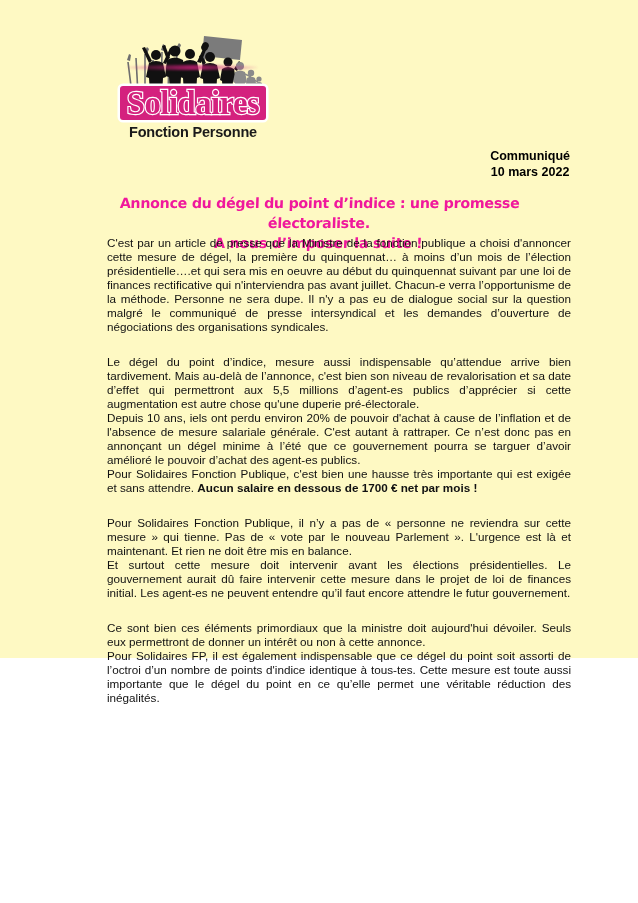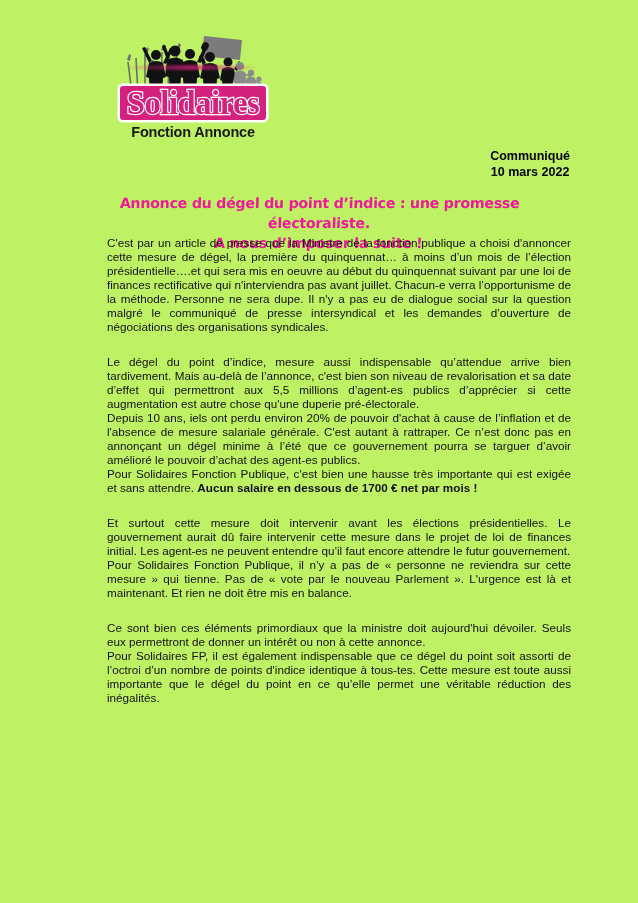--- a/index.html
+++ b/index.html
@@ -10,23 +10,23 @@
   body {
     width: 638px;
     height: 903px;
     font-family: "Liberation Sans", sans-serif;
     color: #000000;
     position: relative;
     overflow: hidden;
   }
   .page {
     width: 638px;
-    height: 903px;
+    height: 658px;
     position: relative;
-    background: #bef264;
+    background: #fef9c3;
     box-sizing: border-box;
   }
 
   
   .logo-block {
     position: absolute;
     left: 118px;
     top: 32px;
     width: 150px;
     height: 110px;
@@ -218,21 +218,21 @@
         <path d="M136,48 L140,50"></path>
       </g>
     </svg>
 
     <div class="wordmark-wrap">
       <div class="wordmark-plate"></div>
       <div class="wordmark-text">Solidaires</div>
     </div>
     <div class="wordmark-shadow"></div>
 
-    <div class="sub-label">Fonction Annonce</div>
+    <div class="sub-label">Fonction Personne</div>
   </div>
 
   <div class="doc-header">
     <div>Communiqué</div>
     <div>10 mars 2022</div>
   </div>
 
   <div class="doc-title">
     <span class="tline">Annonce du dégel du point d’indice : une promesse électoraliste.</span>
     <span class="tline">A nous d’imposer la suite !</span>
@@ -242,22 +242,22 @@
 
     <p class="para gap-xl">C'est par un article de presse que la Ministre de la fonction publique a choisi d'annoncer cette mesure de dégel, la première du quinquennat… à moins d’un mois de l’élection présidentielle….et qui sera mis en oeuvre au début du quinquennat suivant par une loi de finances rectificative qui n'interviendra pas avant juillet.  Chacun-e verra l’opportunisme de la méthode. Personne ne sera dupe. Il n'y a pas eu de dialogue social sur la question malgré le communiqué de presse intersyndical et les demandes d’ouverture de négociations des organisations syndicales.</p>
 
     <p class="para gap-xl">
       <span class="sub">Le dégel du point d’indice, mesure aussi indispensable qu’attendue arrive bien tardivement. Mais au-delà de l’annonce, c'est bien son niveau de revalorisation et sa date d’effet qui permettront aux 5,5 millions d’agent-es publics d’apprécier si cette augmentation est autre chose qu'une duperie pré-électorale.</span>
       <span class="sub">Depuis 10 ans, iels ont perdu environ 20% de pouvoir d'achat à cause de l’inflation et de l'absence de mesure salariale générale. C'est autant à rattraper. Ce n’est donc pas en annonçant un dégel minime à l’été que ce gouvernement pourra se targuer d’avoir amélioré le pouvoir d’achat des agent-es publics.</span>
       <span class="sub"><span>Pour Solidaires Fonction Publique, c'est bien une hausse très importante qui est exigée et sans attendre. </span><span class="bold-inline">Aucun salaire en dessous de 1700 € net par mois !</span></span>
     </p>
 
     <p class="para gap-xl">
+      <span class="sub">Pour Solidaires Fonction Publique, il n’y a pas de « personne ne reviendra sur cette mesure » qui tienne. Pas de « vote par le nouveau Parlement ». L'urgence est là et maintenant. Et rien ne doit être mis en balance.</span>
       <span class="sub">Et surtout cette mesure doit intervenir avant les élections présidentielles. Le gouvernement aurait dû faire intervenir cette mesure dans le projet de loi de finances initial. Les agent-es ne peuvent entendre qu’il faut encore attendre le futur gouvernement.</span>
-      <span class="sub">Pour Solidaires Fonction Publique, il n’y a pas de « personne ne reviendra sur cette mesure » qui tienne. Pas de « vote par le nouveau Parlement ». L'urgence est là et maintenant. Et rien ne doit être mis en balance.</span>
     </p>
 
     <p class="para gap-lg">
       <span class="sub">Ce sont bien ces éléments primordiaux que la ministre doit aujourd'hui dévoiler. Seuls eux permettront de donner un intérêt ou non à cette annonce.</span>
       <span class="sub">Pour Solidaires FP,  il est également indispensable que ce dégel du point soit assorti de l’octroi d’un nombre de points d'indice identique à tous-tes. Cette mesure est toute aussi importante que le dégel du point en ce qu’elle permet une véritable réduction des inégalités.</span>
     </p>
 
 
   </div>
 

